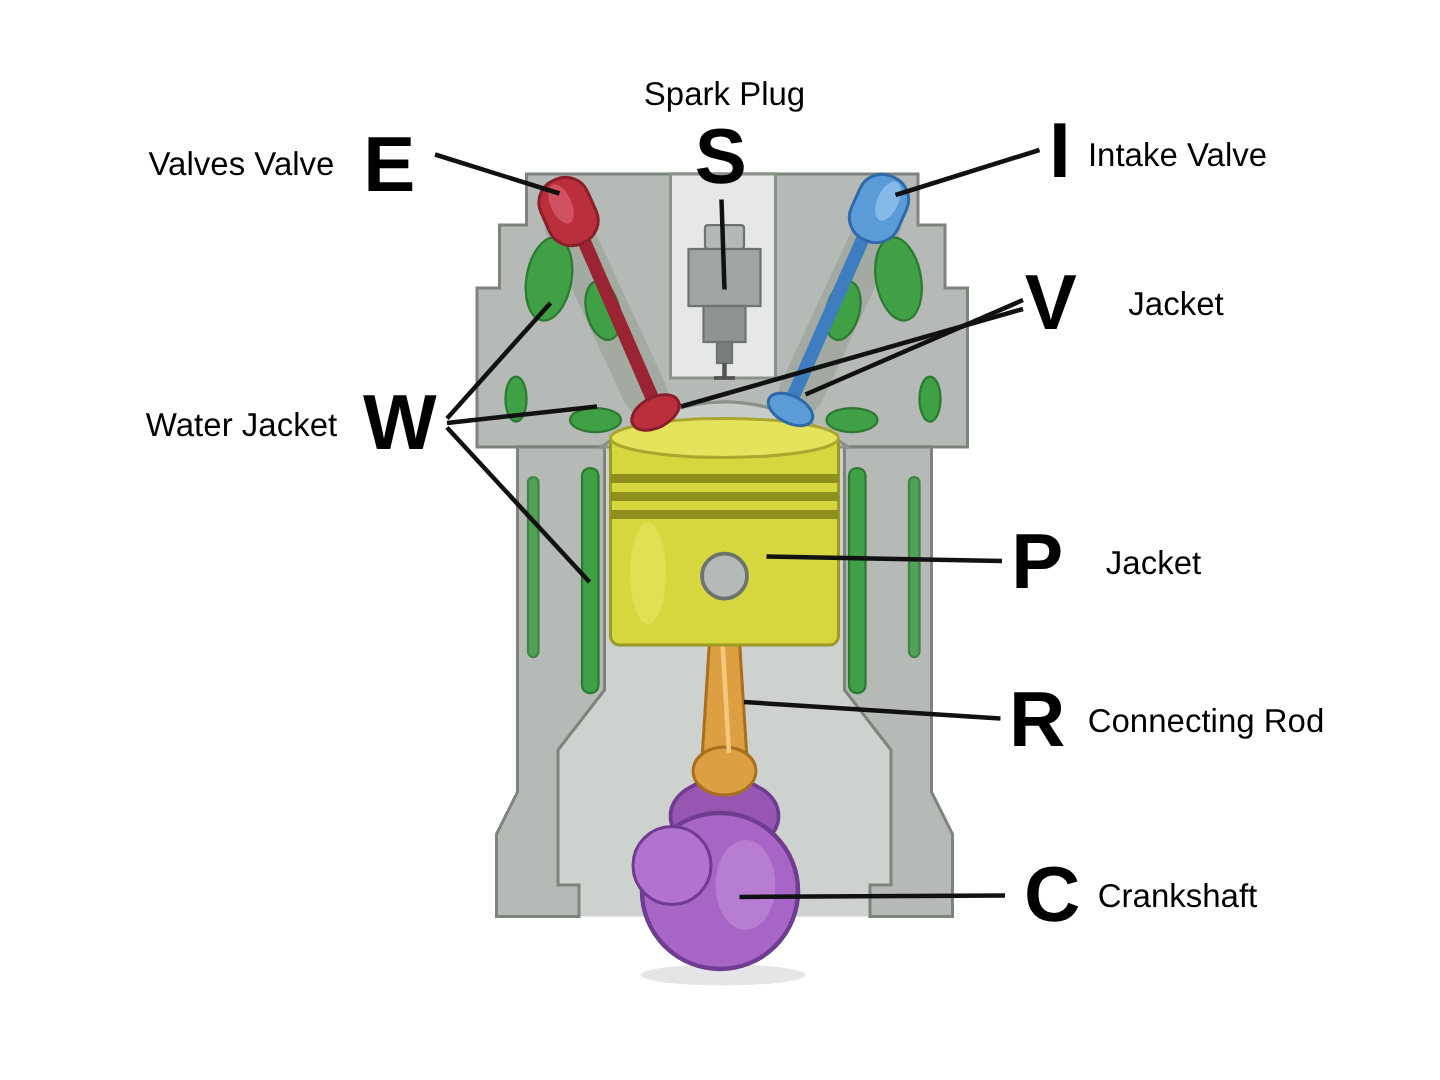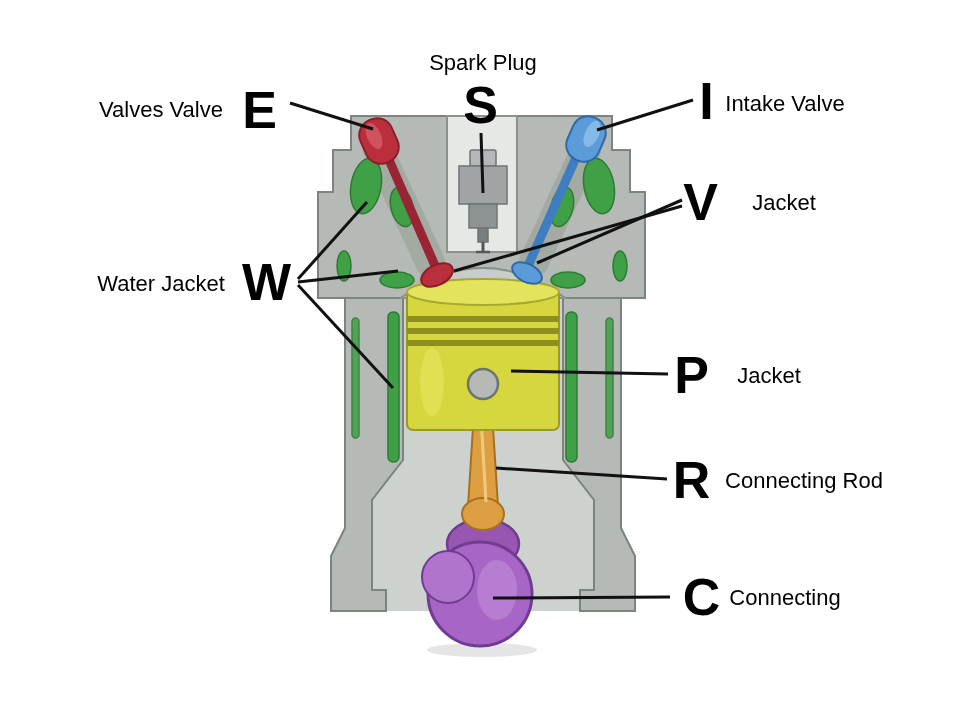--- a/index.html
+++ b/index.html
@@ -128,15 +128,15 @@
   <div class="letter" style="left:691px;top:480px">R</div>
   <div class="letter" style="left:701px;top:597px">C</div>
 
   <div class="caption" style="left:483px;top:63px">Spark Plug</div>
   <div class="caption" style="left:161px;top:110px">Valves Valve</div>
   <div class="caption" style="left:785px;top:104px">Intake Valve</div>
   <div class="caption" style="left:784px;top:203px">Jacket</div>
   <div class="caption" style="left:161px;top:284px">Water Jacket</div>
   <div class="caption" style="left:769px;top:376px">Jacket</div>
   <div class="caption" style="left:804px;top:481px">Connecting Rod</div>
-  <div class="caption" style="left:785px;top:598px">Connecting</div>
+  <div class="caption" style="left:785px;top:598px">Crankshaft</div>
 
 </div>
 
 </body></html>

